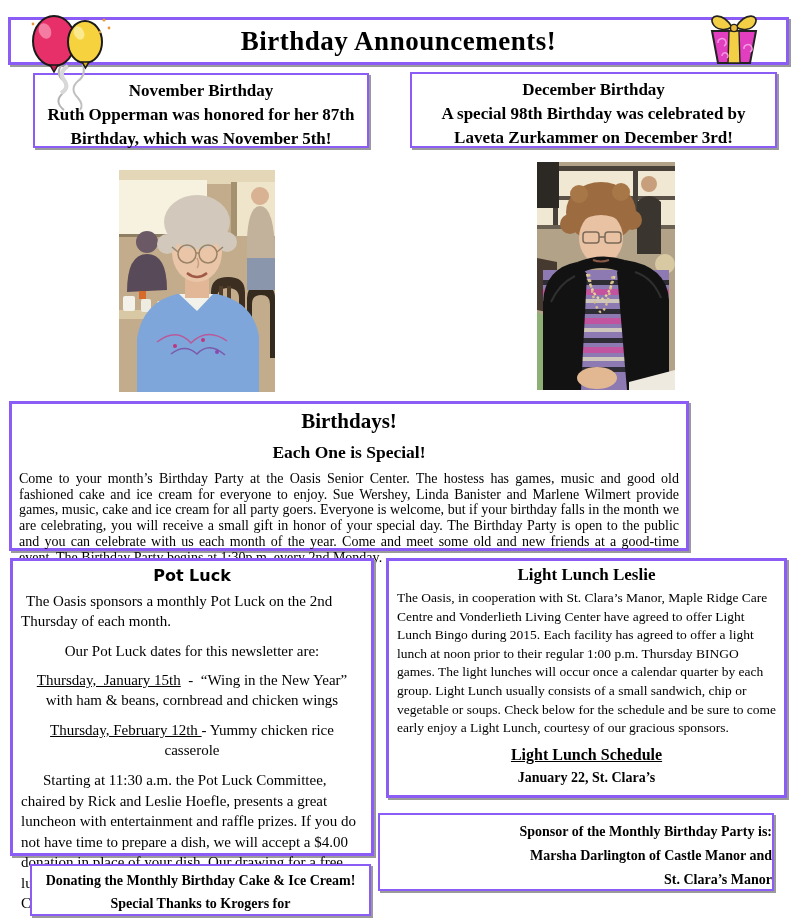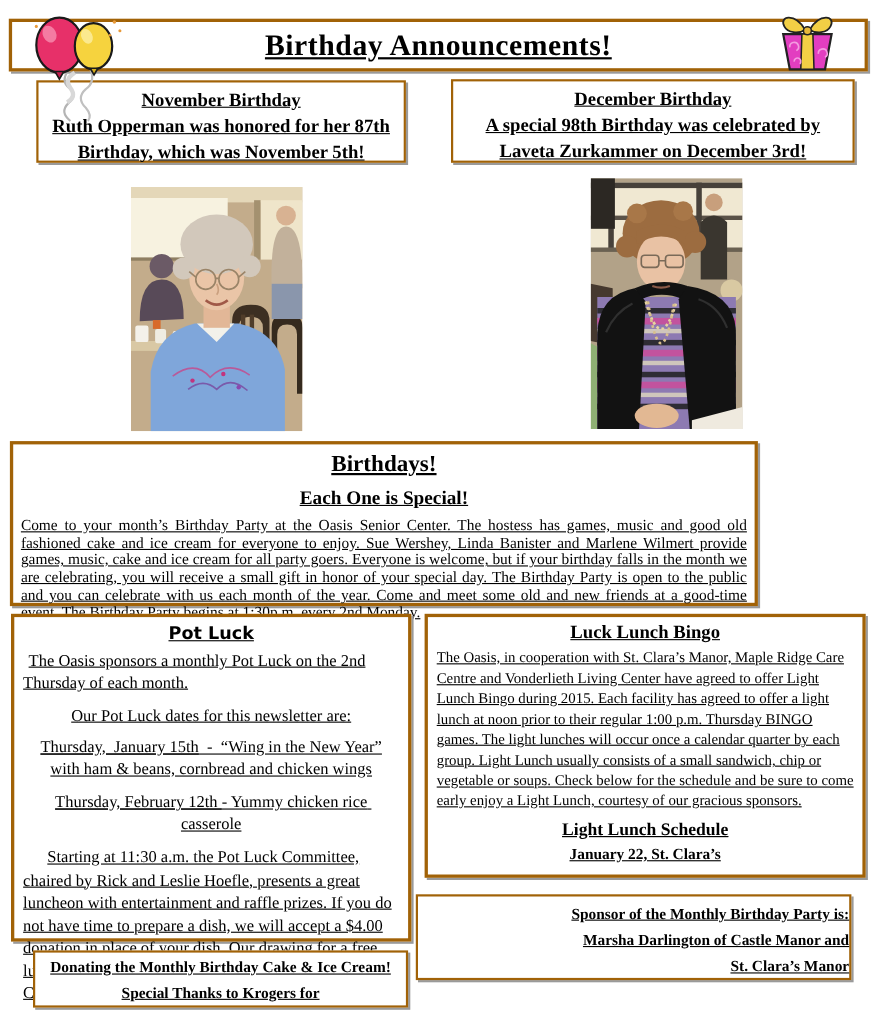--- a/index.html
+++ b/index.html
@@ -3,23 +3,22 @@
 <meta charset="utf-8">
 <style>
   * { margin:0; padding:0; box-sizing:border-box; }
   html,body { background:#ffffff; }
   body {
     width:800px; height:923px; position:relative; overflow:hidden;
     font-family:"Liberation Serif","DejaVu Serif",serif; color:#000;
   }
   .abs { position:absolute; }
   .box {
-    position:absolute; background:#fff; border:3px solid #a16207;
+    position:absolute; background:#fff; border:3px solid #8b5cf6;
     box-shadow:2px 2px 0 #9a9a9a;
-    text-decoration:underline;
   }
   .box.thin { border-width:2px; }
   .prewrap { white-space:pre-wrap; }
 
   
   .header { left:8px; top:17px; width:781px; height:48px;
             display:flex; align-items:center; justify-content:center; }
   .header .title { font-size:27px; font-weight:bold; letter-spacing:0.5px; }
   .balloons { left:24px; top:12px; width:92px; height:100px; z-index:5; }
   .gift { left:702px; top:11px; width:64px; height:54px; z-index:5; }
@@ -214,21 +213,21 @@
 <div class="box potluck">
   <div class="pl-title">Pot Luck</div>
   <div class="pl-intro">The Oasis sponsors a monthly Pot Luck on the 2nd Thursday of each month.</div>
   <div class="pl-dates-head">Our Pot Luck dates for this newsletter are:</div>
   <div class="pl-date prewrap"><span class="u">Thursday,  January 15th</span><span>  -  “Wing in the New Year”</span><br><span>with ham &amp; beans, cornbread and chicken wings</span></div>
   <div class="pl-date prewrap"><span class="u">Thursday, February 12th </span><span>- Yummy chicken rice casserole</span></div>
   <div class="pl-body">Starting at 11:30 a.m. the Pot Luck Committee, chaired by Rick and Leslie Hoefle, presents a great luncheon with entertainment and raffle prizes.  If you do not have time to prepare a dish, we will accept a $4.00 donation in place of your dish.  Our drawing for a free lunch is sponsored by Sharon Lahr.  Bingo, sponsored by Christian Village, follows the Pot Luck.</div>
 </div>
 
 <div class="box lightlunch">
-  <div class="ll-title">Luck Lunch Bingo</div>
+  <div class="ll-title">Light Lunch Leslie</div>
   <div class="ll-body">The Oasis, in cooperation with St. Clara’s Manor, Maple Ridge Care Centre and Vonderlieth Living Center have agreed to offer Light Lunch Bingo during 2015.  Each facility has agreed to  offer a light lunch at noon prior to their regular 1:00 p.m. Thursday  BINGO games.  The light lunches will occur once a  calendar  quarter by each group.  Light Lunch usually consists of a small sandwich, chip or vegetable or soups.  Check below for the schedule and be sure to come early enjoy a  Light Lunch, courtesy of our gracious sponsors.</div>
   <div class="ll-sched-title">Light Lunch Schedule</div>
   <div class="ll-sched-item">January 22, St. Clara’s</div>
 </div>
 
 <div class="box thin sponsor">
   <div class="bline">Sponsor of the Monthly Birthday Party is:</div>
   <div class="bline">Marsha Darlington of Castle Manor and</div>
   <div class="bline">St. Clara’s Manor</div>
 </div>

